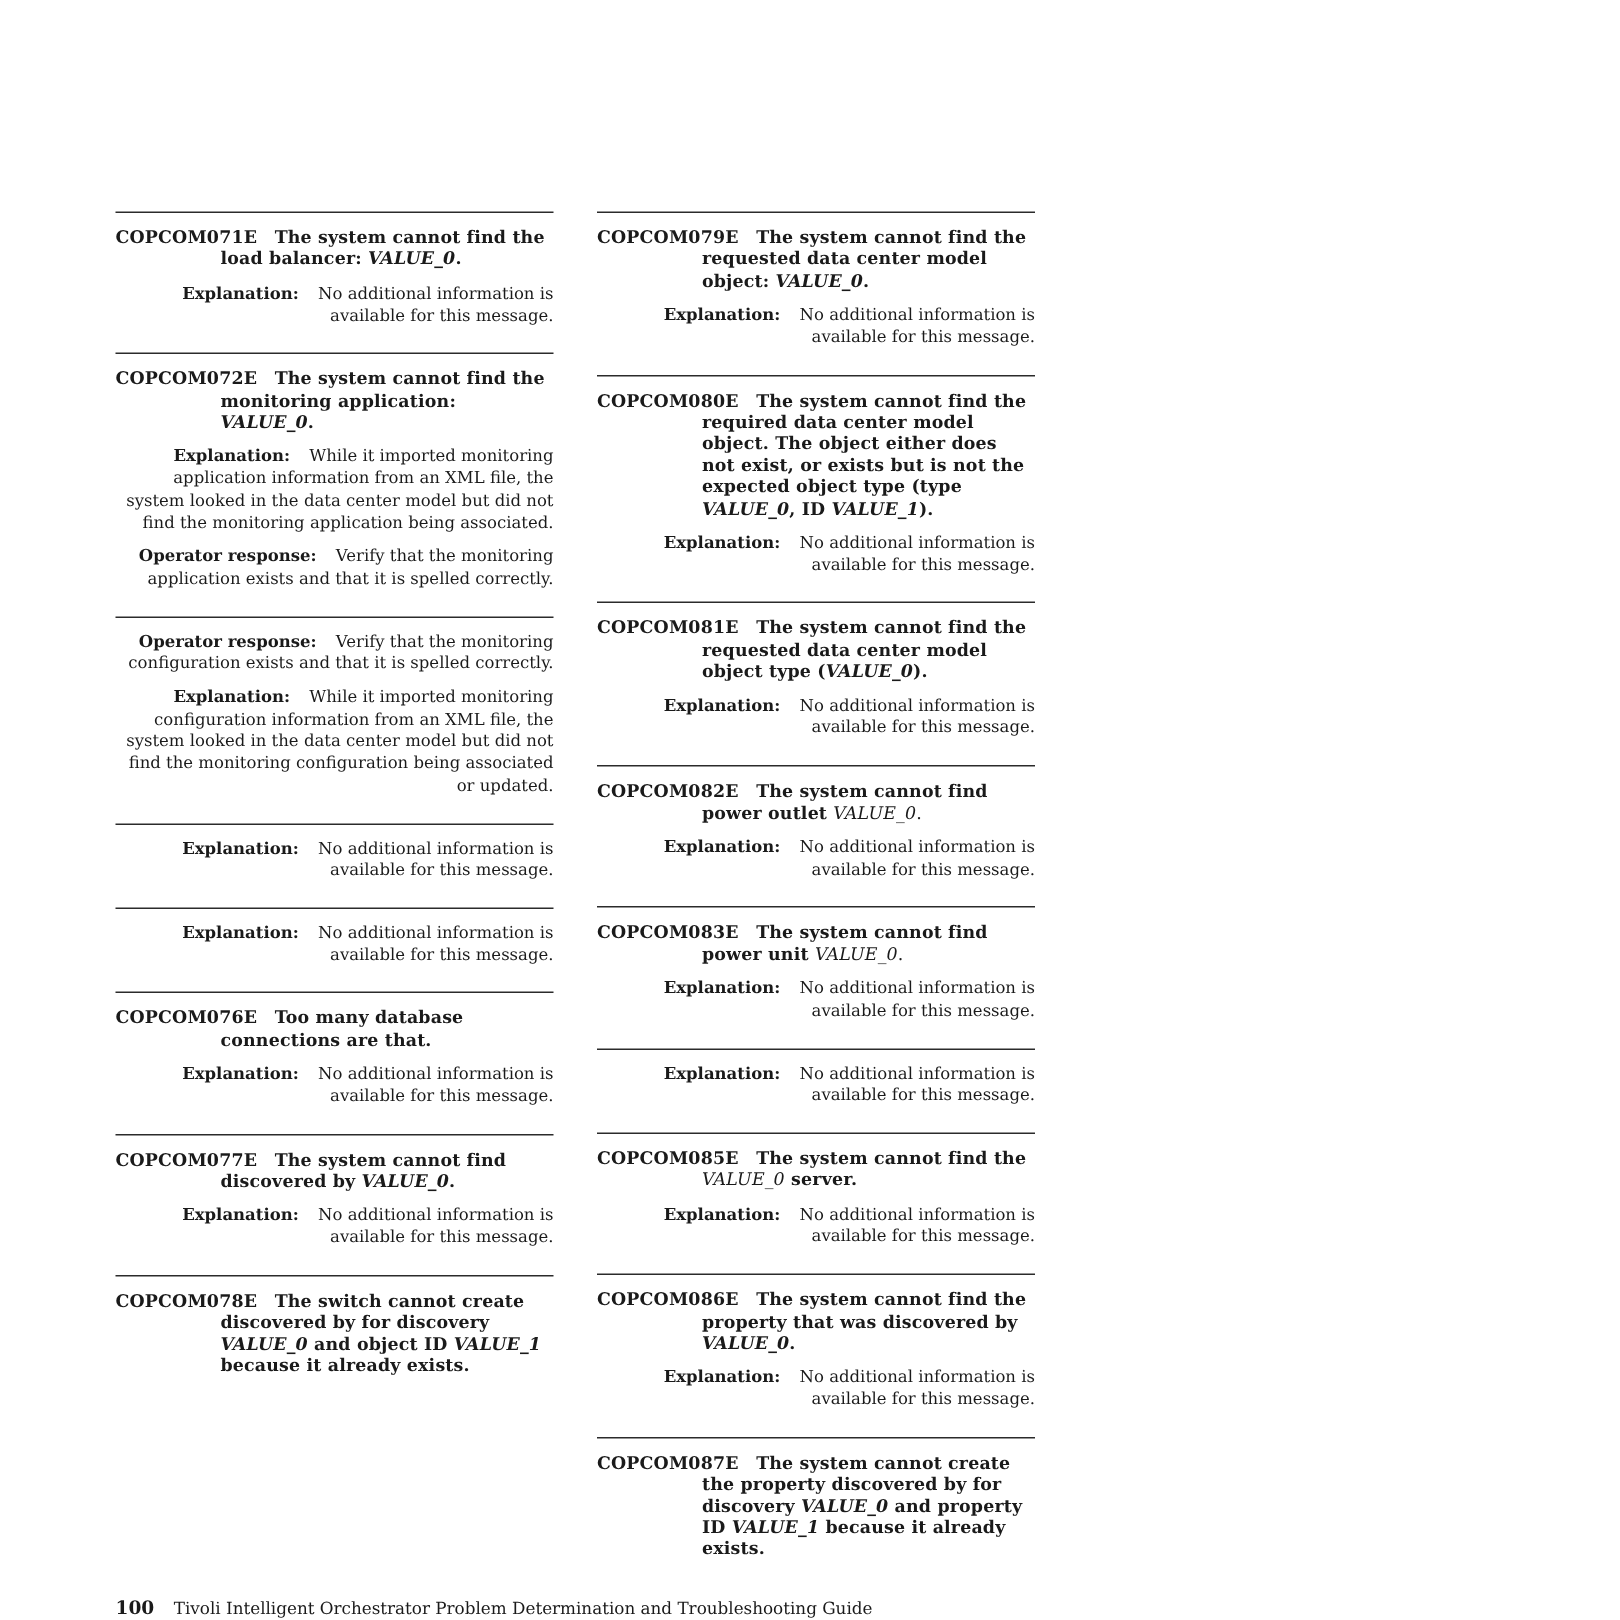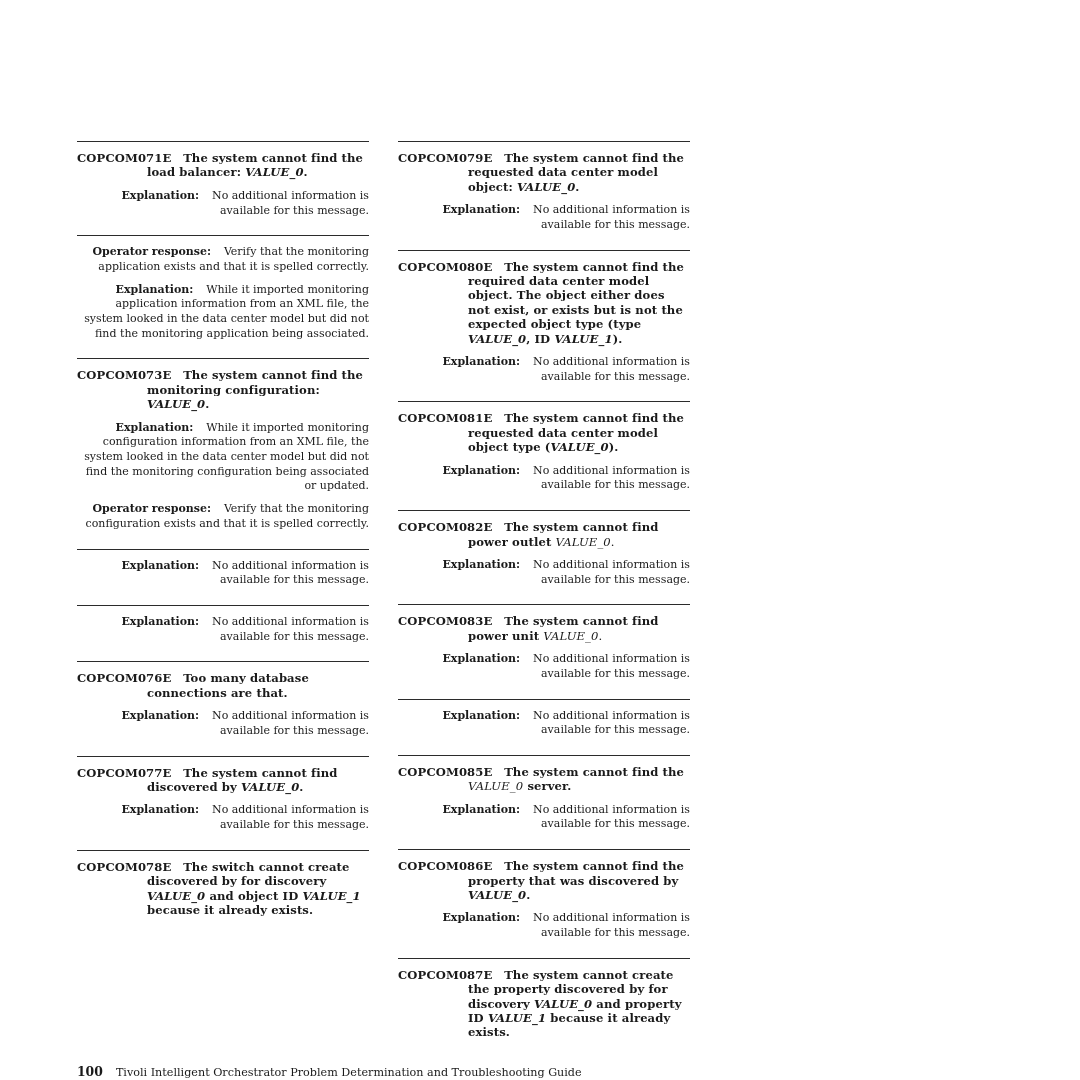--- a/index.html
+++ b/index.html
@@ -108,27 +108,27 @@
 
 <div class="page">
 
   <div class="columns">
     <div class="column">
         <div class="msg">
           <p class="msg-title"><span class="msg-id">COPCOM071E</span> <span>The system cannot find the load balancer: </span><span class="var" style="font-weight: bold;">VALUE_0</span><span>.</span></p>
           <p class="para"><span class="lead">Explanation:</span>  <span>No additional information is available for this message.</span></p>
         </div>
         <div class="msg">
+          <p class="msg-title"><span class="msg-id">COPCOM072E</span> <span>The system cannot find the monitoring application: </span><span class="var" style="font-weight: bold;">VALUE_0</span><span>.</span></p>
+          <p class="para"><span class="lead">Explanation:</span>  <span>While it imported monitoring application information from an XML file, the system looked in the data center model but did not find the monitoring application being associated.</span></p>
           <p class="para"><span class="lead">Operator response:</span>  <span>Verify that the monitoring application exists and that it is spelled correctly.</span></p>
-          <p class="para"><span class="lead">Explanation:</span>  <span>While it imported monitoring application information from an XML file, the system looked in the data center model but did not find the monitoring application being associated.</span></p>
         </div>
         <div class="msg">
-          <p class="msg-title"><span class="msg-id">COPCOM073E</span> <span>The system cannot find the monitoring configuration: </span><span class="var" style="font-weight: bold;">VALUE_0</span><span>.</span></p>
+          <p class="para"><span class="lead">Operator response:</span>  <span>Verify that the monitoring configuration exists and that it is spelled correctly.</span></p>
           <p class="para"><span class="lead">Explanation:</span>  <span>While it imported monitoring configuration information from an XML file, the system looked in the data center model but did not find the monitoring configuration being associated or updated.</span></p>
-          <p class="para"><span class="lead">Operator response:</span>  <span>Verify that the monitoring configuration exists and that it is spelled correctly.</span></p>
         </div>
         <div class="msg">
           <p class="para"><span class="lead">Explanation:</span>  <span>No additional information is available for this message.</span></p>
         </div>
         <div class="msg">
           <p class="para"><span class="lead">Explanation:</span>  <span>No additional information is available for this message.</span></p>
         </div>
         <div class="msg">
           <p class="msg-title"><span class="msg-id">COPCOM076E</span> <span>Too many database connections are that.</span></p>
           <p class="para"><span class="lead">Explanation:</span>  <span>No additional information is available for this message.</span></p>

